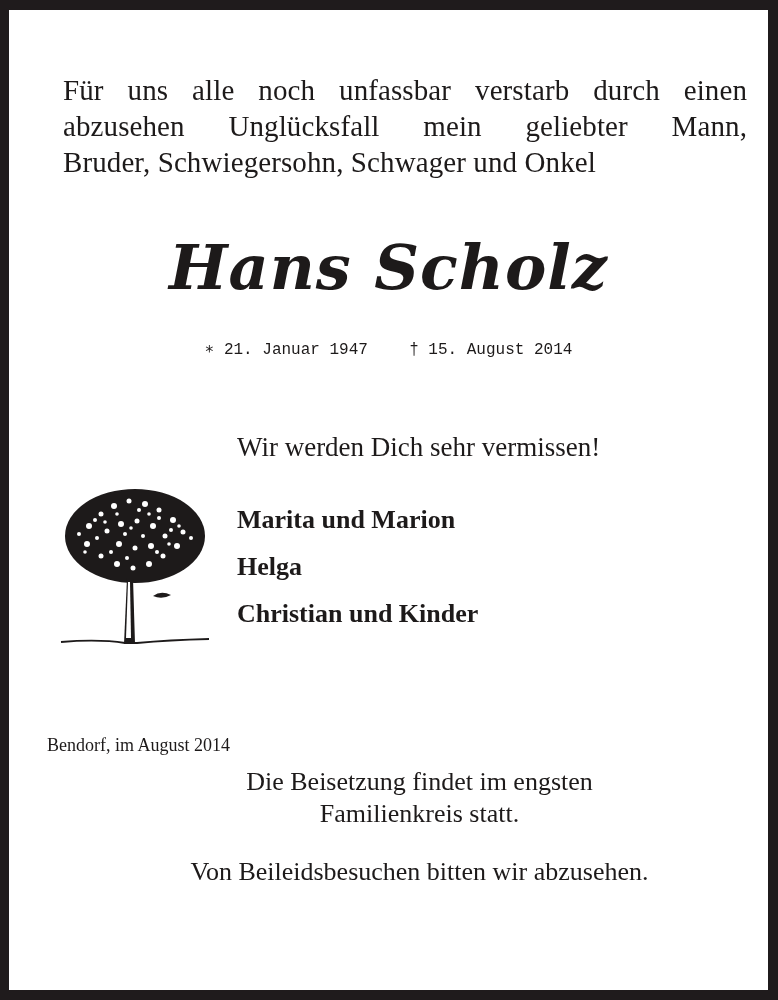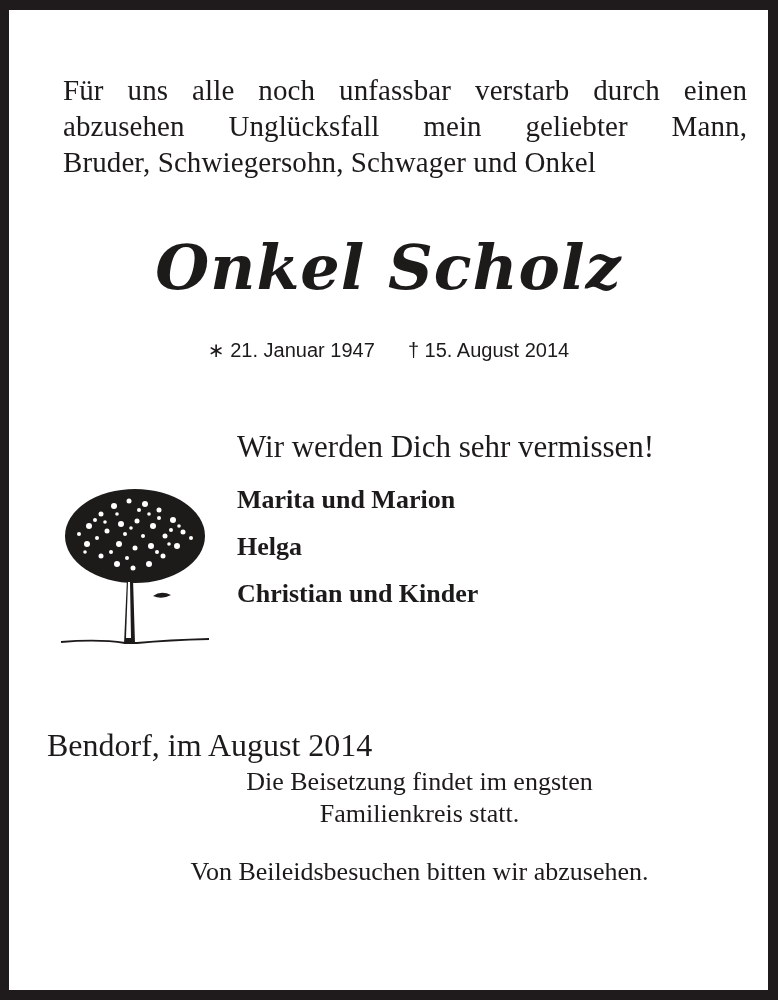--- a/index.html
+++ b/index.html
@@ -40,52 +40,52 @@
       font-weight: bold;
       font-size: 62px;
       letter-spacing: 1px;
       line-height: 72px;
     }
     .dates {
       position: absolute;
       left: 0; top: 325px;
       width: 759px;
       text-align: center;
-      font-family: Liberation Sans, sans-serif;
-      font-size: 20px;
+      font-family: Liberation Mono, monospace;
+      font-size: 16px;
       line-height: 30px;
     }
     .dates .gap { display: inline-block; width: 22px; }
     .tree {
       position: absolute;
       left: 50px; top: 476px;
       width: 152px; height: 162px;
     }
     .family {
       position: absolute;
       left: 228px; top: 420px;
       width: 500px;
       font-family: "Liberation Serif", serif;
     }
     .family .motto {
-      font-size: 31px;
+      font-size: 27px;
       line-height: 34px;
-      margin-bottom: 12px;
+      margin-bottom: 32px;
     }
     .family .member {
       font-size: 26px;
       font-weight: bold;
       line-height: 47px;
       margin: 0;
     }
     .place {
       position: absolute;
       left: 38px; top: 718px;
       font-family: "Liberation Serif", serif;
-      font-size: 32px;
+      font-size: 18px;
       line-height: 34px;
     }
     .notice {
       position: absolute;
       left: 0; top: 756px;
       width: 759px;
       text-align: center;
       font-family: "Liberation Serif", serif;
       font-size: 26px;
       line-height: 32px;
@@ -97,21 +97,21 @@
 <body>
 
 <div class="page">
 
   <div class="intro">
     <span class="line">Für uns alle noch unfassbar verstarb durch einen</span>
     <span class="line">abzusehen Unglücksfall mein geliebter Mann,</span>
     <span class="line last">Bruder, Schwiegersohn, Schwager und Onkel</span>
   </div>
 
-  <div class="name">Onkel Scholz</div>
+  <div class="name">Hans Scholz</div>
 
   <div class="dates">
     <span>∗</span>
     <span>21. Januar 1947</span>
     <span class="gap"></span>
     <span>†</span>
     <span>15. August 2014</span>
   </div>
 
   <svg class="tree" viewBox="0 0 152 162" xmlns="http://www.w3.org/2000/svg">

